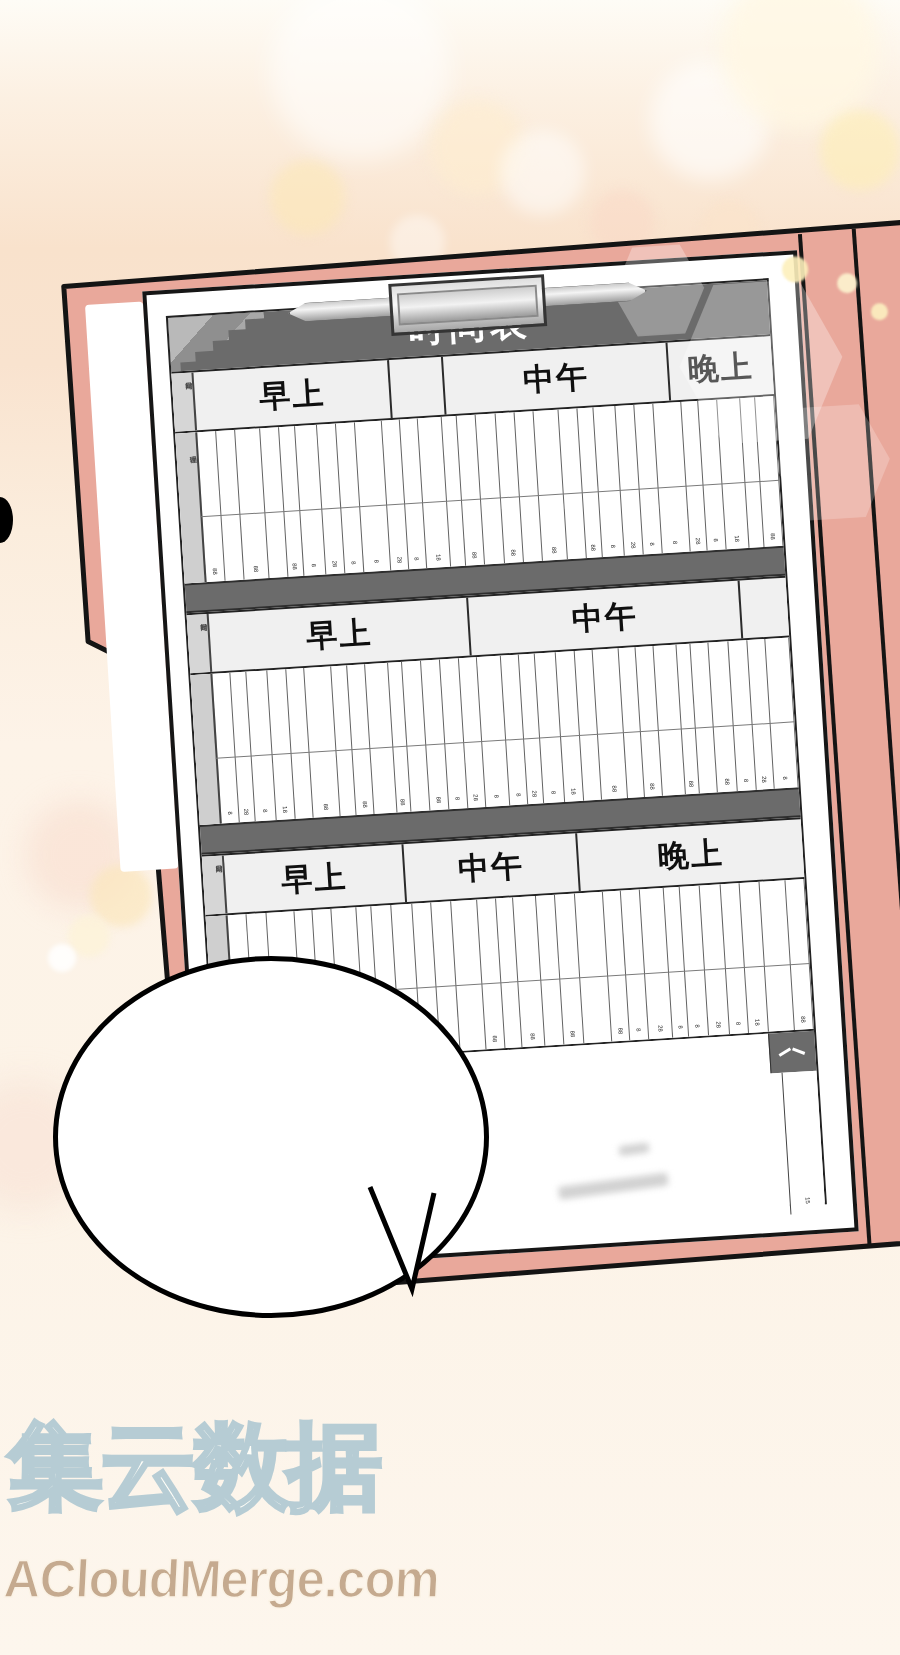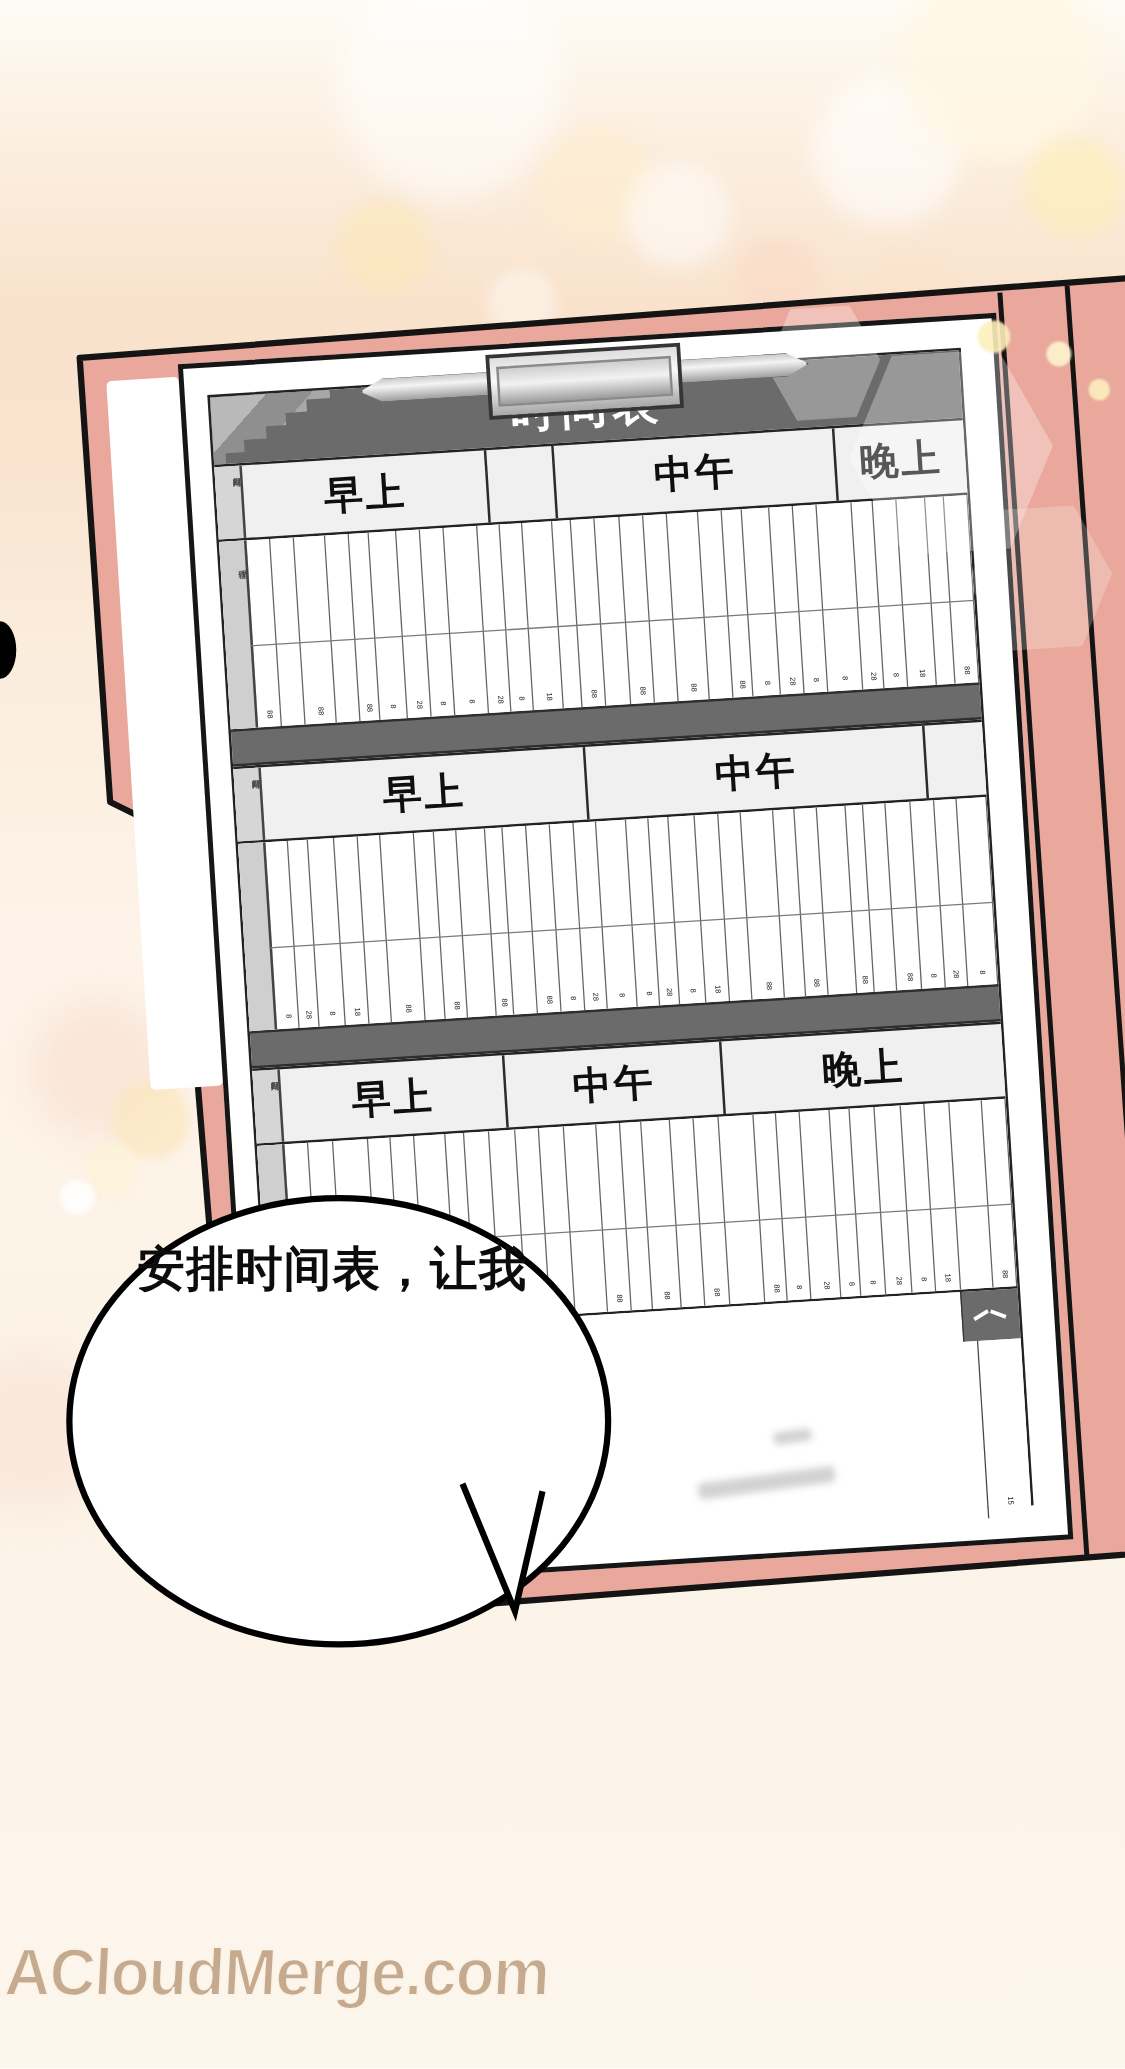--- a/index.html
+++ b/index.html
@@ -441,19 +441,19 @@
   </div>
 
   <div class="pastel-bit" style="left:96px;top:1030px;background:#ccd4ef;transform:rotate(-12deg);"></div>
   <div class="pastel-bit" style="left:112px;top:1040px;background:#f2c4d2;transform:rotate(8deg);"></div>
 
   <div class="bubble"></div>
   <svg class="bubble-tail" width="90" height="115" viewBox="0 0 90 115">
     <path d="M 10 2 L 52 104 L 74 8" fill="#ffffff" stroke="#000000" stroke-width="5" stroke-linejoin="miter"></path>
   </svg>
   <div class="bubble-text">
-    <div>安排时间表，让我</div>
   </div>
 
   <div class="edge-dot"></div>
 
+  <div class="wm-cn">集云数据</div>
   <div class="wm-en">ACloudMerge.com</div>
 </div>
 
 </body></html>

